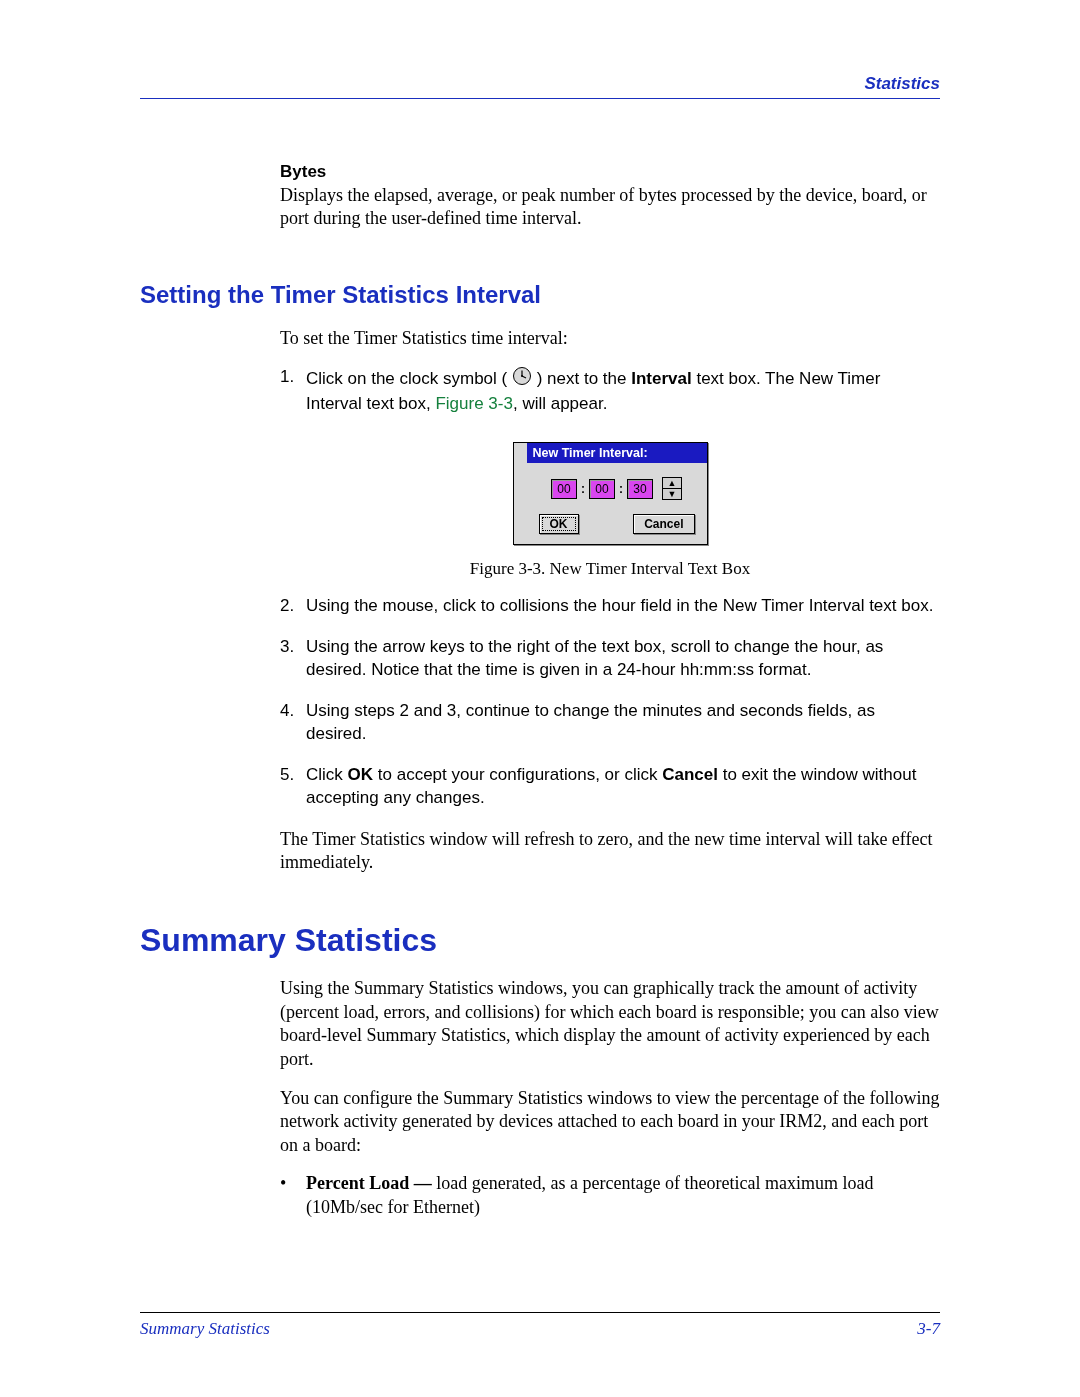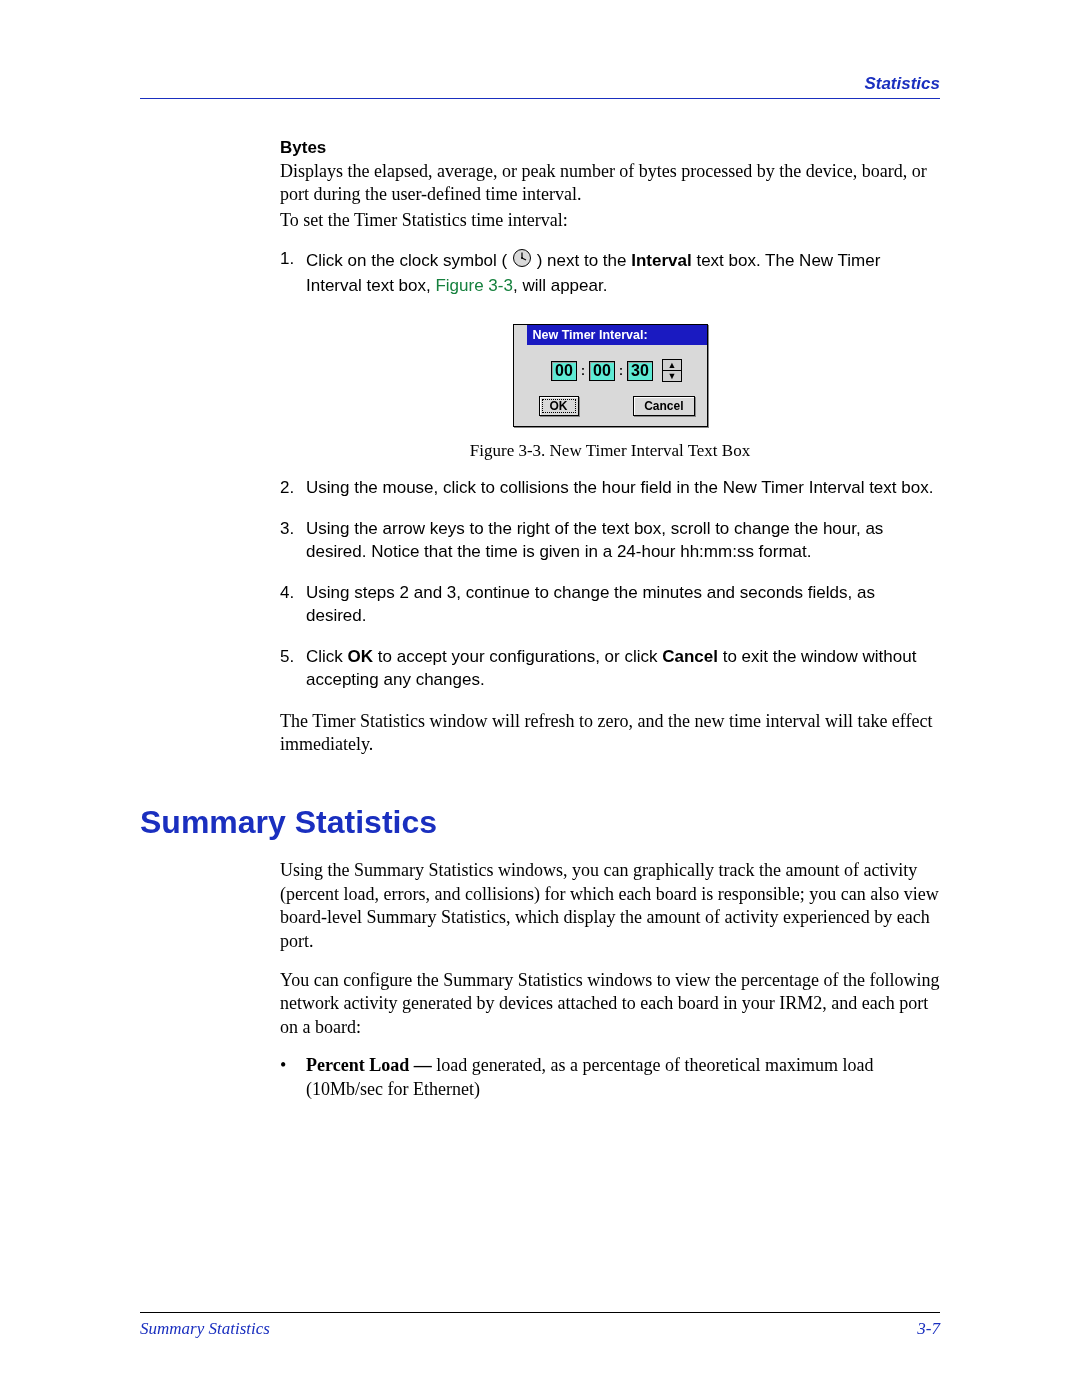--- a/index.html
+++ b/index.html
@@ -30,21 +30,21 @@
     font-family: Arial, Helvetica, sans-serif;
     font-size: 17px;
   }
   .header-rule {
     position: absolute;
     left: 0; right: 0;
     top: 16px;
     border-top: 1.5px solid #1a2fbf;
   }
   .content {
-    margin-top: 28px;
+    margin-top: 52px;
   }
   .indent {
     margin-left: 140px;
   }
   .run-label {
     font-family: Arial, Helvetica, sans-serif;
     font-weight: bold;
     font-size: 17px;
   }
   .body-text {
@@ -119,26 +119,26 @@
   .time-row {
     display: flex;
     align-items: center;
     justify-content: center;
     gap: 3px;
     margin-bottom: 14px;
   }
   .time-cell {
     width: 24px;
     height: 18px;
-    background: #5eead4;
+    background: #d946ef;
     border: 1px solid #000;
     box-shadow: inset 1px 1px 0 #999;
     font-family: Arial, Helvetica, sans-serif;
-    font-weight: bold;
-    font-size: 16px;
+    font-weight: normal;
+    font-size: 12px;
     text-align: center;
     line-height: 18px;
   }
   .colon {
     font-family: Arial, Helvetica, sans-serif;
     font-weight: bold;
     font-size: 12px;
     line-height: 18px;
     padding: 0 1px;
   }
@@ -230,20 +230,21 @@
     <div class="header-rule"></div>
   </div>
 
   <div class="content">
 
     <div class="indent">
       <div class="run-label">Bytes</div>
       <div class="body-text">Displays the elapsed, average, or peak number of bytes processed by the device, board, or port during the user-defined time interval.</div>
     </div>
 
+    <h2 class="section">Setting the Timer Statistics Interval</h2>
 
     <div class="indent">
       <div class="body-text">To set the Timer Statistics time interval:</div>
 
       <ol class="steps">
         <li>
           <span class="num">1.</span>
           <span class="li-body">
             <span>Click on the clock symbol (</span>
             <span class="clock-icon">

